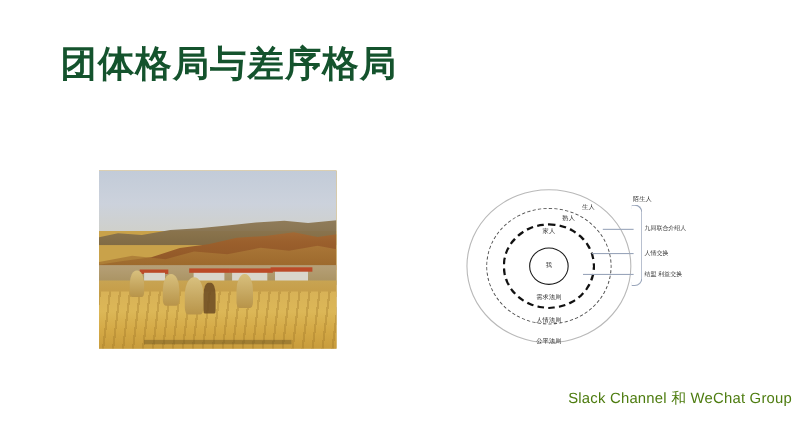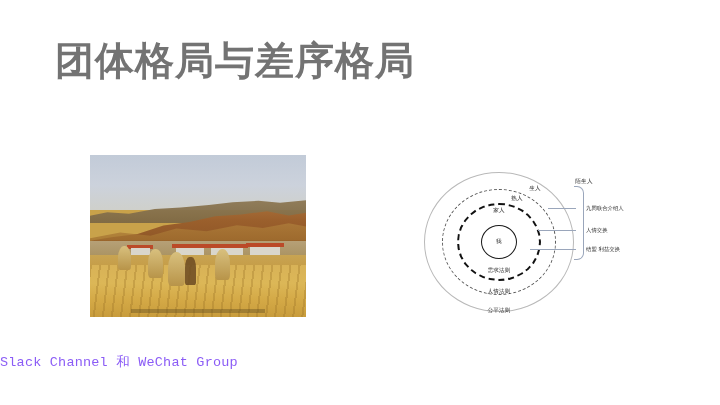--- a/index.html
+++ b/index.html
@@ -9,22 +9,22 @@
     font-family:"Liberation Sans","DejaVu Sans",sans-serif;
     overflow:hidden;
     position:relative;
   }
   #slide{position:absolute;inset:0;background:#ffffff;}
 
   
   #slide-title{
     position:absolute;left:55px;top:38px;
     font-family:Liberation Sans, sans-serif;
-    font-size:39px;line-height:1.2;
-    font-weight:700;color:#737373;
+    font-size:33px;line-height:1.2;
+    font-weight:700;color:#14532d;
     letter-spacing:1px;
     white-space:nowrap;
   }
 
   
   #painting{
     position:absolute;left:90px;top:155px;
     width:216px;height:162px;
     overflow:hidden;
     background:#c9a24a;
@@ -102,23 +102,23 @@
   }
   .leader{position:absolute;height:1px;background:#9aa6bb;}
   #brace{
     position:absolute;left:176px;top:36px;width:9px;height:72px;
     border:1px solid #9aa6bb;border-left:none;border-radius:0 7px 7px 0;
   }
 
   
   #caption{
     position:absolute;left:0;right:0;top:353px;
-    text-align:left;
-    font-size:13.5px;color:#8b5cf6;
-    font-family:Liberation Mono, monospace;
+    text-align:right;
+    font-size:13.5px;color:#4d7c0f;
+    font-family:Liberation Sans, sans-serif;
     letter-spacing:.2px;
   }
 </style>
 </head>
 <body>
 
 <div id="slide">
 
   <div id="slide-title">团体格局与差序格局</div>
 

